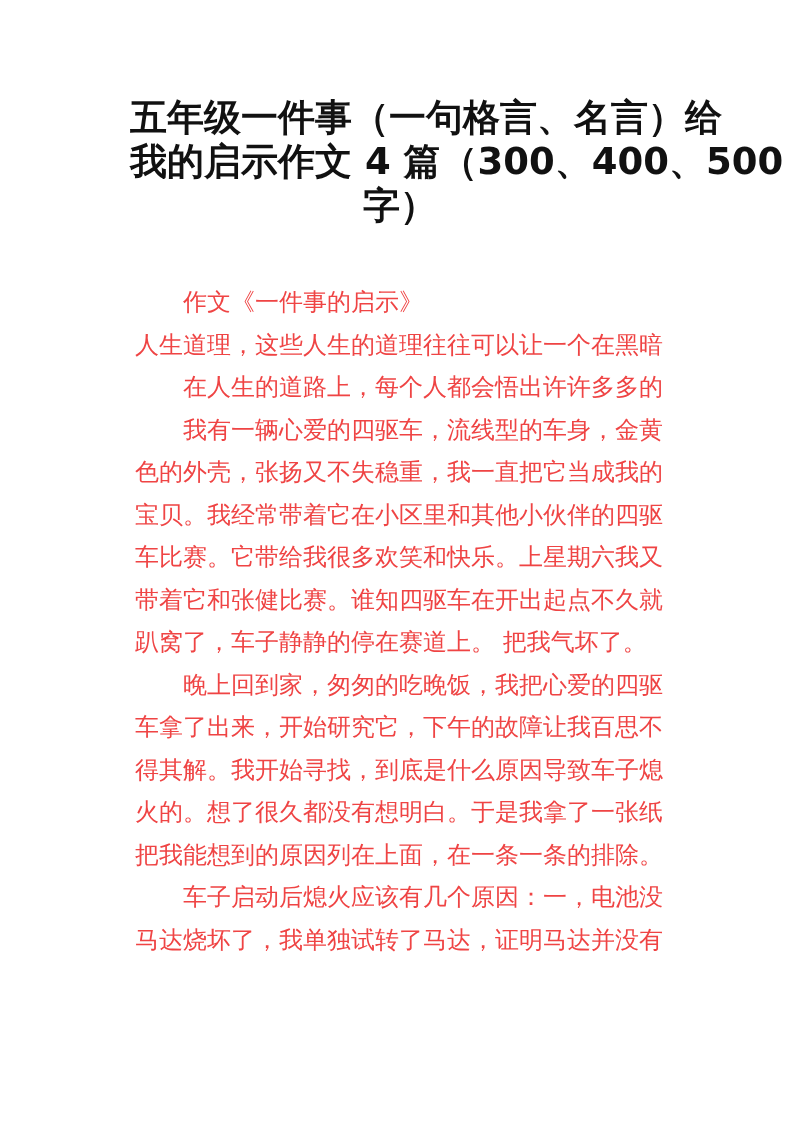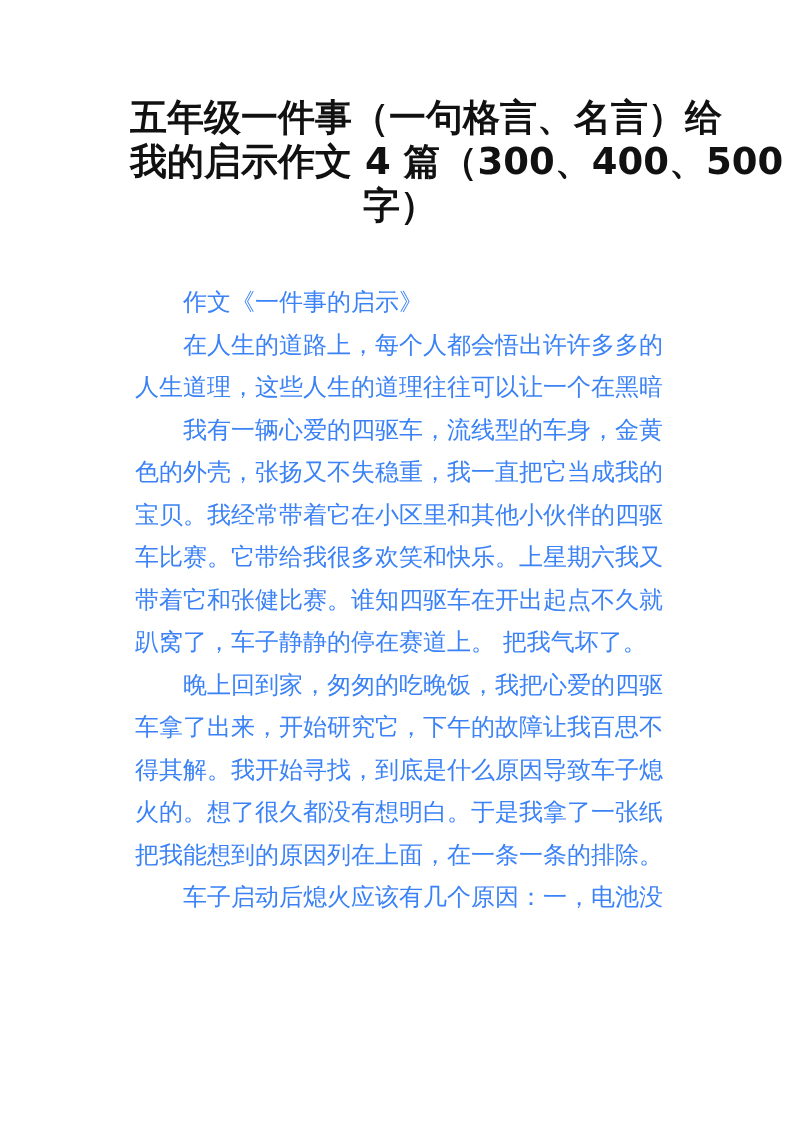--- a/index.html
+++ b/index.html
@@ -40,21 +40,21 @@
       white-space: nowrap;
     }
     .body {
       position: absolute;
       left: 135px;
       top: 281px;
       width: 530px;
       font-family: "DejaVu Serif", "Liberation Serif", serif;
       font-size: 24px;
       line-height: 42.5px;
-      color: #3b82f6;
+      color: #ef4444;
     }
     .body .line {
       display: block;
       white-space: nowrap;
       height: 42.5px;
     }
     .body .indent {
       padding-left: 48px;
     }
   </style>
@@ -63,28 +63,29 @@
 
 <div class="page">
   <div class="title">
     <span class="tl">五年级一件事（一句格言、名言）给</span>
     <span class="tl">我的启示作文 4 篇（300、400、500</span>
     <span class="tl">字）</span>
   </div>
 
   <div class="body">
     <span class="line indent">作文《一件事的启示》</span>
+    <span class="line">人生道理，这些人生的道理往往可以让一个在黑暗</span>
     <span class="line indent">在人生的道路上，每个人都会悟出许许多多的</span>
-    <span class="line">人生道理，这些人生的道理往往可以让一个在黑暗</span>
     <span class="line indent">我有一辆心爱的四驱车，流线型的车身，金黄</span>
     <span class="line">色的外壳，张扬又不失稳重，我一直把它当成我的</span>
     <span class="line">宝贝。我经常带着它在小区里和其他小伙伴的四驱</span>
     <span class="line">车比赛。它带给我很多欢笑和快乐。上星期六我又</span>
     <span class="line">带着它和张健比赛。谁知四驱车在开出起点不久就</span>
     <span class="line">趴窝了，车子静静的停在赛道上。 把我气坏了。</span>
     <span class="line indent">晚上回到家，匆匆的吃晚饭，我把心爱的四驱</span>
     <span class="line">车拿了出来，开始研究它，下午的故障让我百思不</span>
     <span class="line">得其解。我开始寻找，到底是什么原因导致车子熄</span>
     <span class="line">火的。想了很久都没有想明白。于是我拿了一张纸</span>
     <span class="line">把我能想到的原因列在上面，在一条一条的排除。</span>
     <span class="line indent">车子启动后熄火应该有几个原因：一，电池没</span>
+    <span class="line">马达烧坏了，我单独试转了马达，证明马达并没有</span>
   </div>
 </div>
 
 </body></html>

